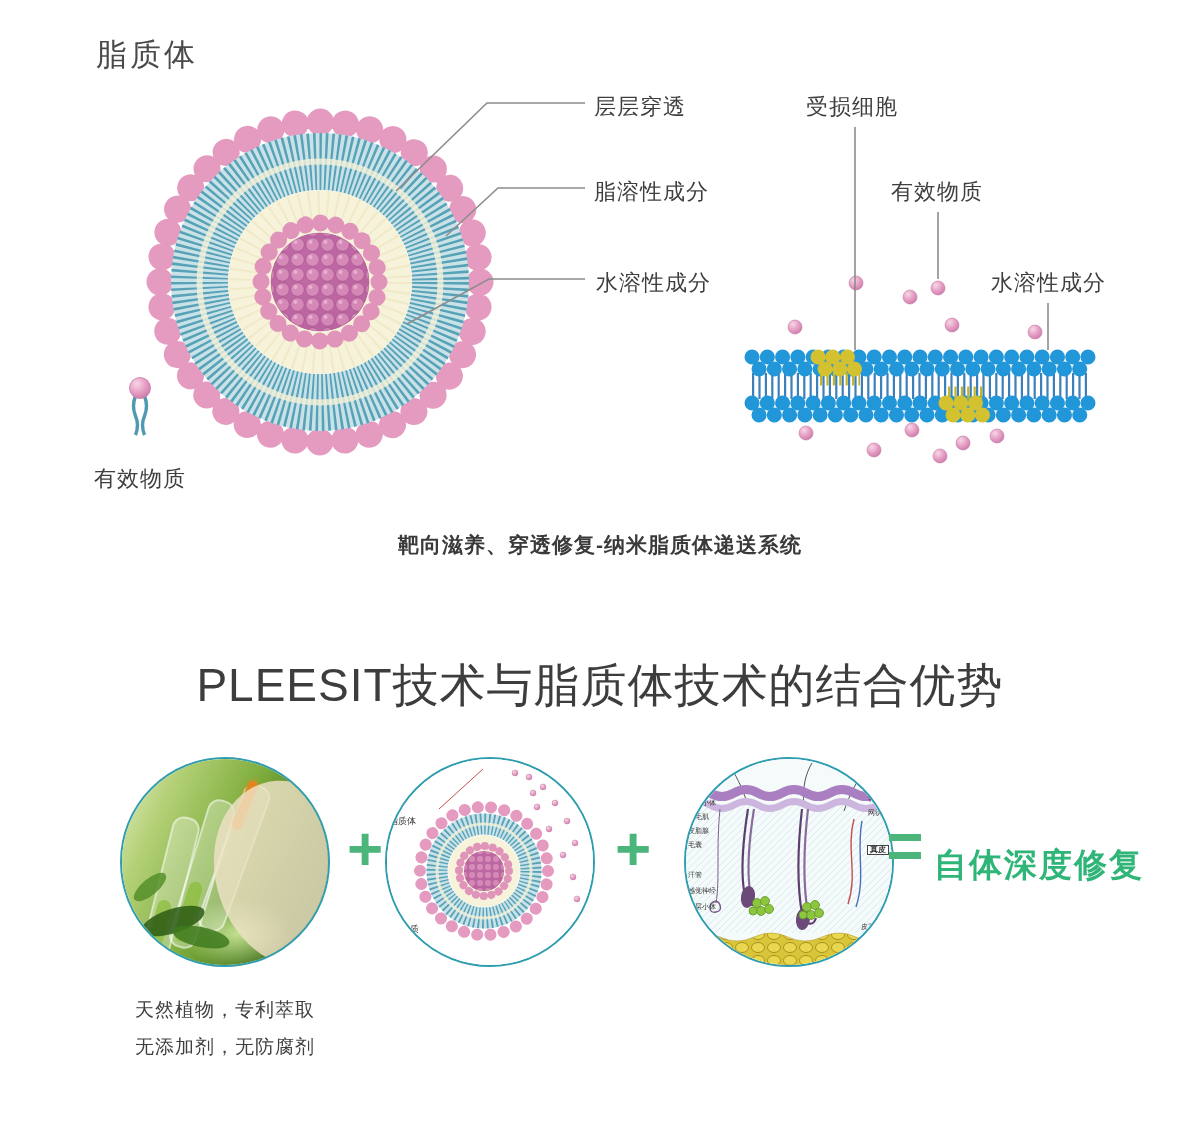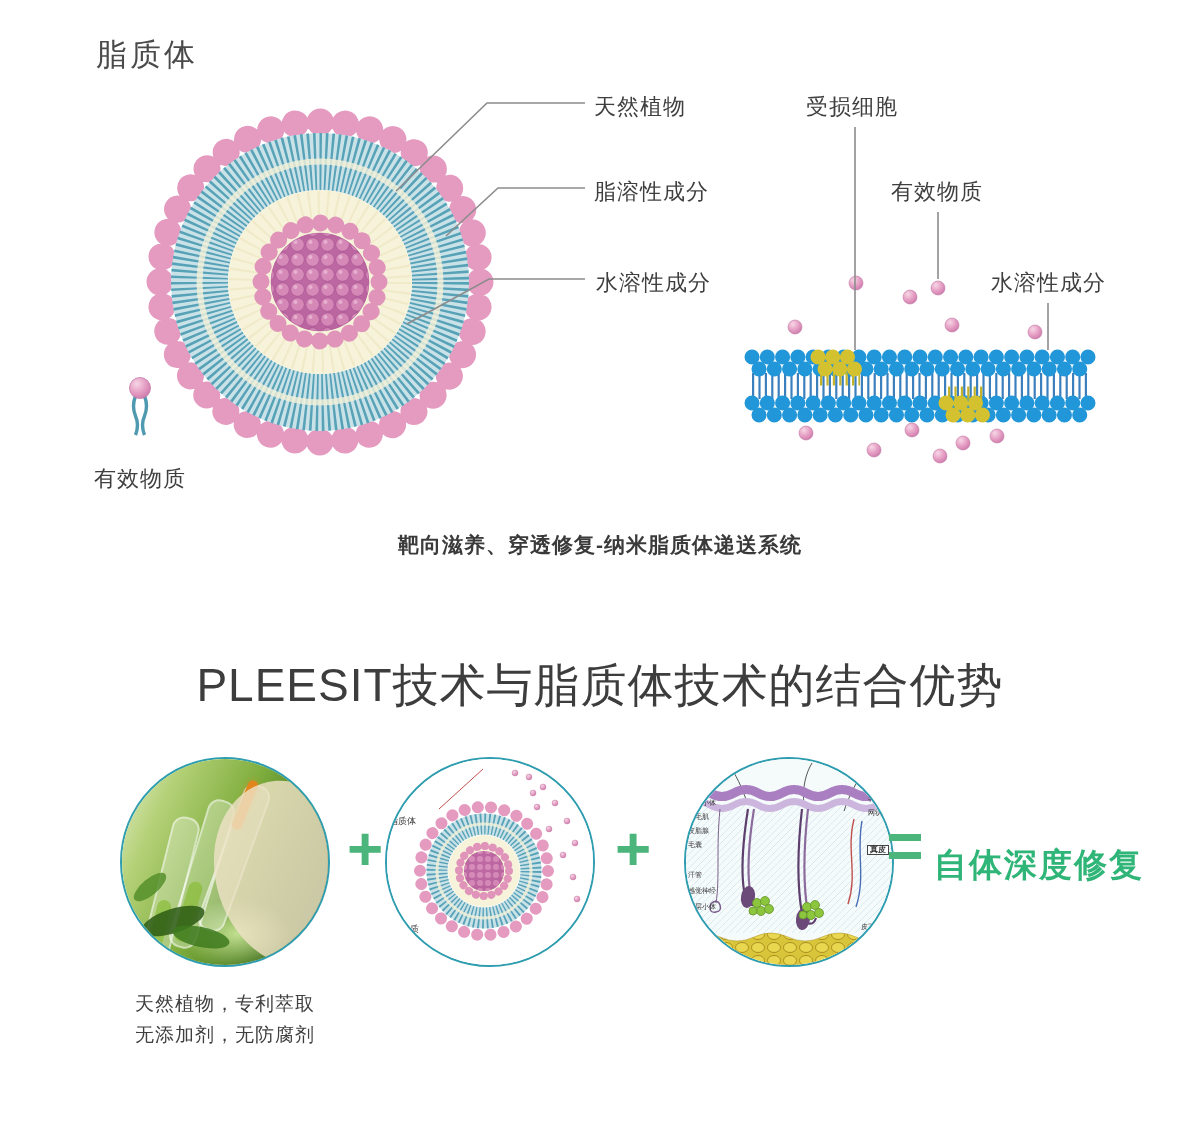--- a/index.html
+++ b/index.html
@@ -18,21 +18,21 @@
     position:absolute;top:757px;width:210px;height:210px;border-radius:50%;
     border:2px solid #2f9db0;overflow:hidden;background:#fff;box-sizing:border-box;
   }
   .c1{left:120px;} .c2{left:385px;} .c3{left:684px;}
   .op{position:absolute;color:#4cb57c;font-weight:bold;text-align:center;width:56px;}
   .plus{font-size:62px;top:818px;line-height:62px;}
   .plus1{left:337px;} .plus2{left:605px;}
   .equals{left:877px;top:814px;font-size:64px;line-height:64px;}
   .result{position:absolute;left:934px;top:843px;font-size:33px;font-weight:bold;color:#2fb577;letter-spacing:2px;white-space:nowrap;}
   .cap{position:absolute;top:988px;text-align:center;font-size:19px;color:#3f3f3f;line-height:31px;letter-spacing:1px;}
-  .cap span{display:block;}
+  .cap span{display:block;margin-top:6px;}
   .cap1{left:85px;width:280px;} .cap2{left:355px;width:290px;} .cap3{left:640px;width:280px;}
 
   
   .c1 .shape{position:absolute;}
   .c1-bg{inset:0;background:linear-gradient(115deg,#e3eecb 0%,#b5d178 20%,#7fae3e 48%,#48781f 72%,#1e3f0d 100%);}
   .tube{width:24px;height:150px;border-radius:12px;background:rgba(255,255,255,0.30);border:2px solid rgba(255,255,255,0.45);}
   .tube.t1{left:34px;top:56px;transform:rotate(14deg);}
   .tube.t2{left:66px;top:38px;transform:rotate(17deg);}
   .tube.t3{left:98px;top:22px;transform:rotate(20deg);}
   .tube-liquid{position:absolute;left:3px;bottom:4px;width:14px;height:62px;border-radius:8px;background:rgba(140,190,60,0.75);}
@@ -147,21 +147,21 @@
 
     <g stroke="#8c8c8c" stroke-width="1.6">
       <line x1="855" y1="127" x2="855" y2="350"></line>
       <line x1="938" y1="212" x2="938" y2="279"></line>
       <line x1="1048" y1="303" x2="1048" y2="350"></line>
     </g>
   </svg>
 
   <div class="abs page-title">脂质体</div>
 
-  <div class="abs callout" style="left:594px;top:92px;">天然植物</div>
+  <div class="abs callout" style="left:594px;top:92px;">层层穿透</div>
   <div class="abs callout" style="left:594px;top:177px;">脂溶性成分</div>
   <div class="abs callout" style="left:596px;top:268px;">水溶性成分</div>
 
   <div class="abs callout" style="left:806px;top:92px;">受损细胞</div>
   <div class="abs callout" style="left:891px;top:177px;">有效物质</div>
   <div class="abs callout" style="left:991px;top:268px;">水溶性成分</div>
 
   <div class="abs mol-label">有效物质</div>
 
   <div class="abs section-title">PLEESIT技术与脂质体技术的结合优势</div>

